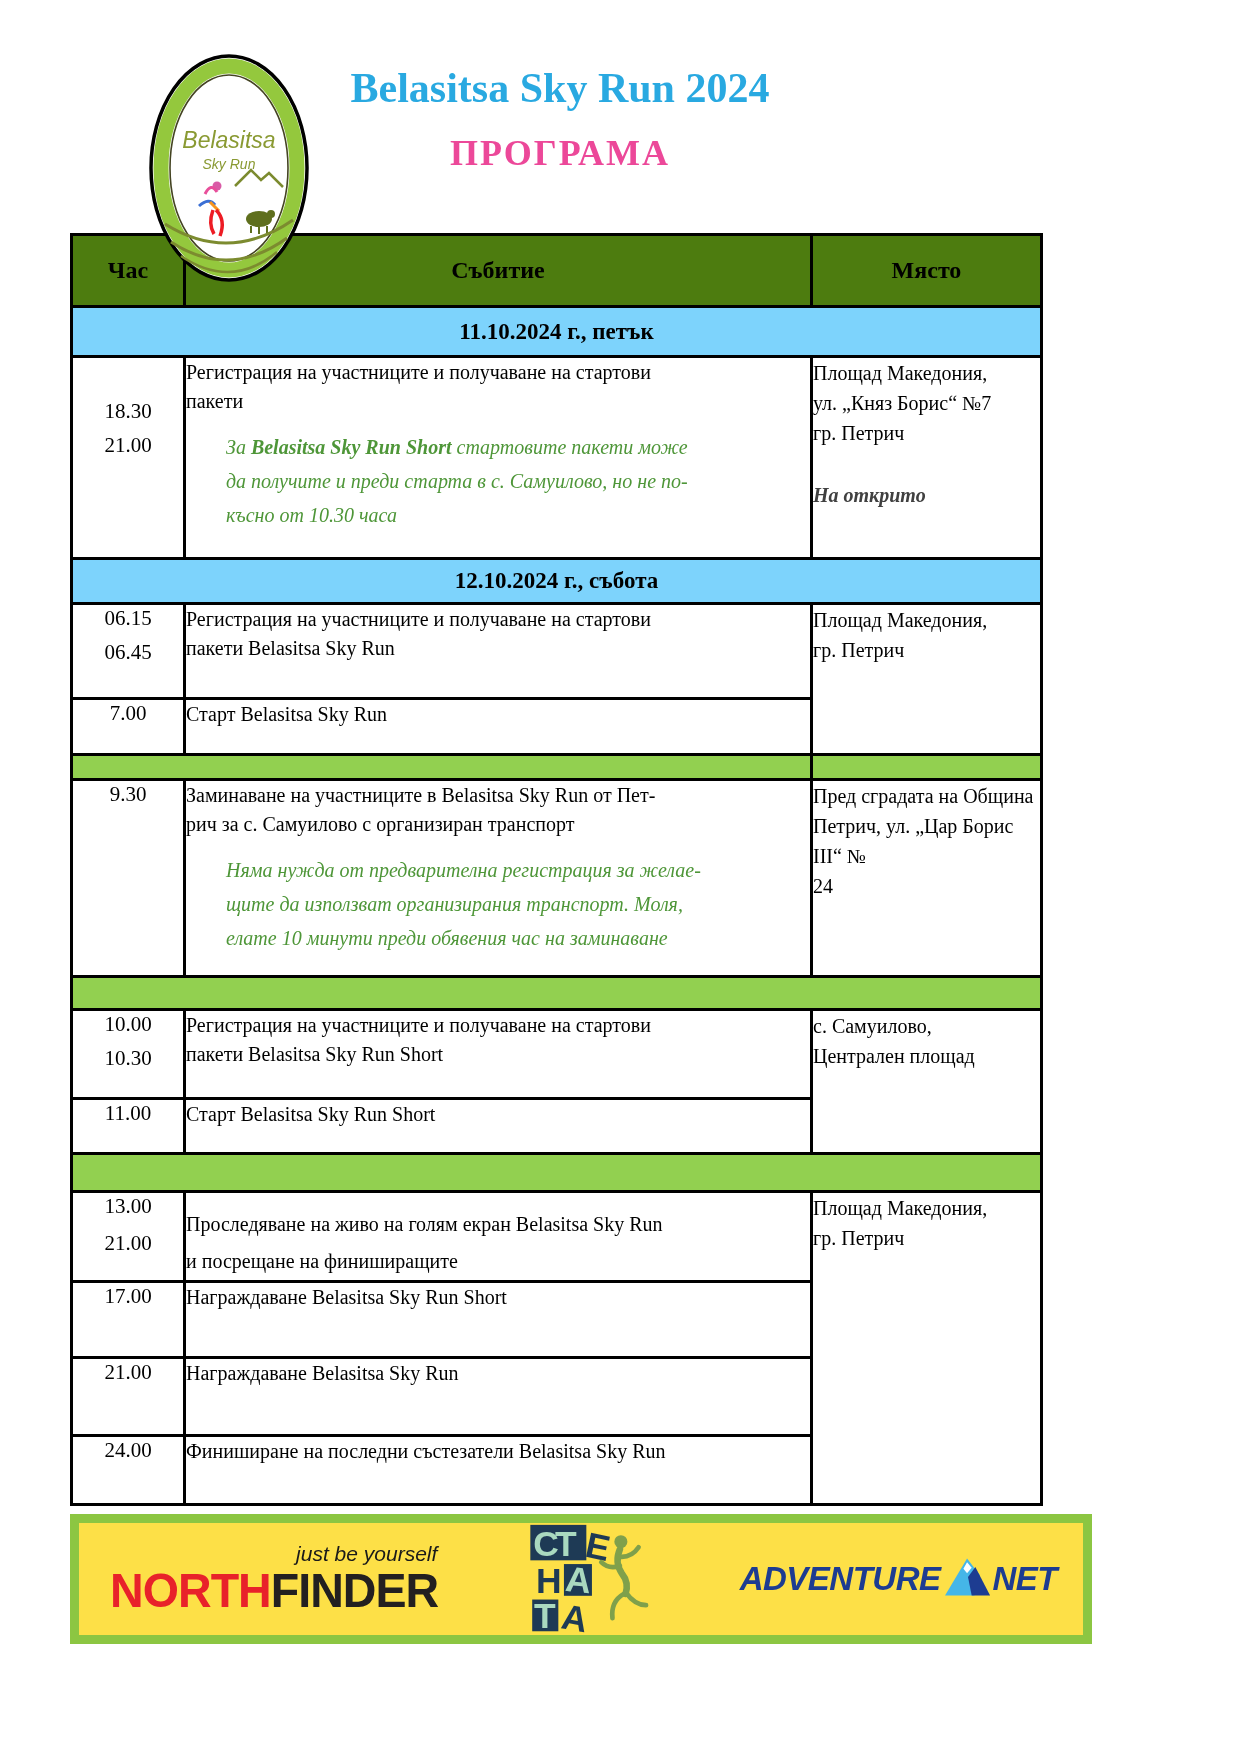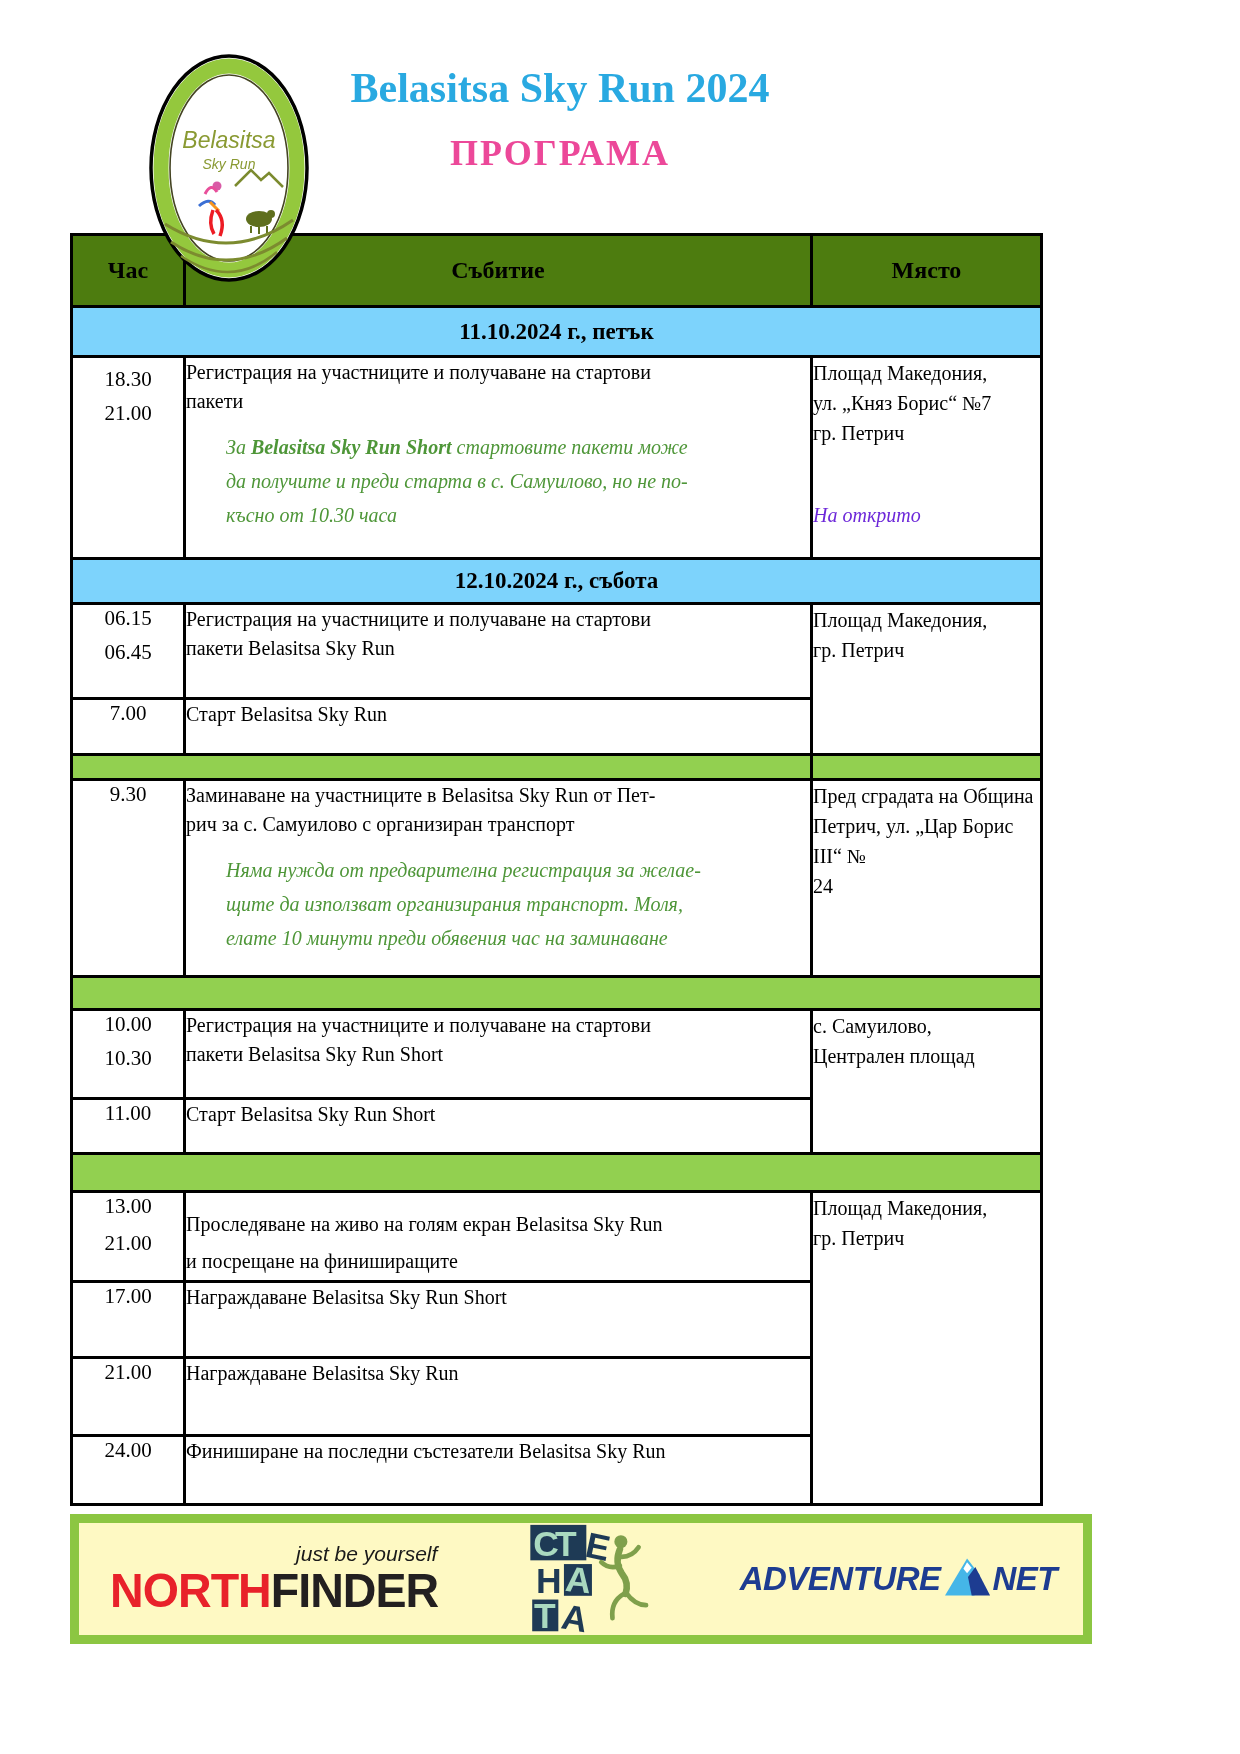--- a/index.html
+++ b/index.html
@@ -27,33 +27,33 @@
   tr.daybar td,tr.daybar2 td{background:#7dd3fc;text-align:center;vertical-align:middle;
               font-size:23px;font-weight:bold;}
   tr.sep{height:25px;} tr.sep2{height:33px;} tr.sep3{height:38px;}
   td.sepcell{background:#92D050;}
   tr.r1{height:202px;} tr.r2{height:95px;} tr.r3{height:56px;} tr.r4{height:197px;}
   tr.r5{height:89px;} tr.r6{height:55px;} tr.r7{height:87px;} tr.r8{height:76px;}
   tr.r9{height:78px;} tr.r10{height:69px;}
 
   td.time{text-align:center;font-size:21px;padding-top:12px;line-height:27px;}
   td.time .t2{margin-top:7px;}
-  tr.r1 td.time{padding-top:8px;}
+  tr.r1 td.time{padding-top:40px;}
   tr.r7 td.time .t2{margin-top:10px;}
   td.event{padding:11px 14px 8px 14px;font-size:20px;line-height:29px;}
   tr.r7 td.event{line-height:37px;padding-top:13px;}
   .note{margin-top:14px;color:#4E9638;font-style:italic;}
   .note-line{line-height:34px;white-space:pre-wrap;padding-left:40px;}
   .nb{font-weight:bold;}
   td.place{text-align:left;vertical-align:middle;font-size:20px;line-height:30px;}
-  .place-note{margin-top:52px;color:#6d28d9;font-style:italic;}
+  .place-note{margin-top:32px;color:#404040;font-style:italic;font-weight:bold;}
 
   
   .footer{position:absolute;left:70px;top:1514px;width:952px;height:112px;border:9px solid #8CC642;
-          background:#fef9c3;display:flex;align-items:center;justify-content:space-between;
+          background:#fde047;display:flex;align-items:center;justify-content:space-between;
           padding:0 26px;z-index:1;}
   .nf{font-family:"Liberation Sans",sans-serif;line-height:1;}
   .nf-tagline{font-size:21px;font-style:italic;color:#1a1a1a;text-align:right;
               padding-right:6px;margin-bottom:3px;}
   .nf-name{font-size:48px;font-weight:900;letter-spacing:-1px;display:inline-block;transform:scaleX(.97);}
   .nf-red{color:#E8222A;} .nf-black{color:#232020;}
   .stenata{width:130px;height:112px;}
   .advnet{display:flex;align-items:center;font-family:"Liberation Sans",sans-serif;
           font-weight:900;font-style:italic;font-size:33px;color:#1D3C91;letter-spacing:-0.5px;text-align:right;}
   .advnet svg{margin:0 2px 4px 4px;}

